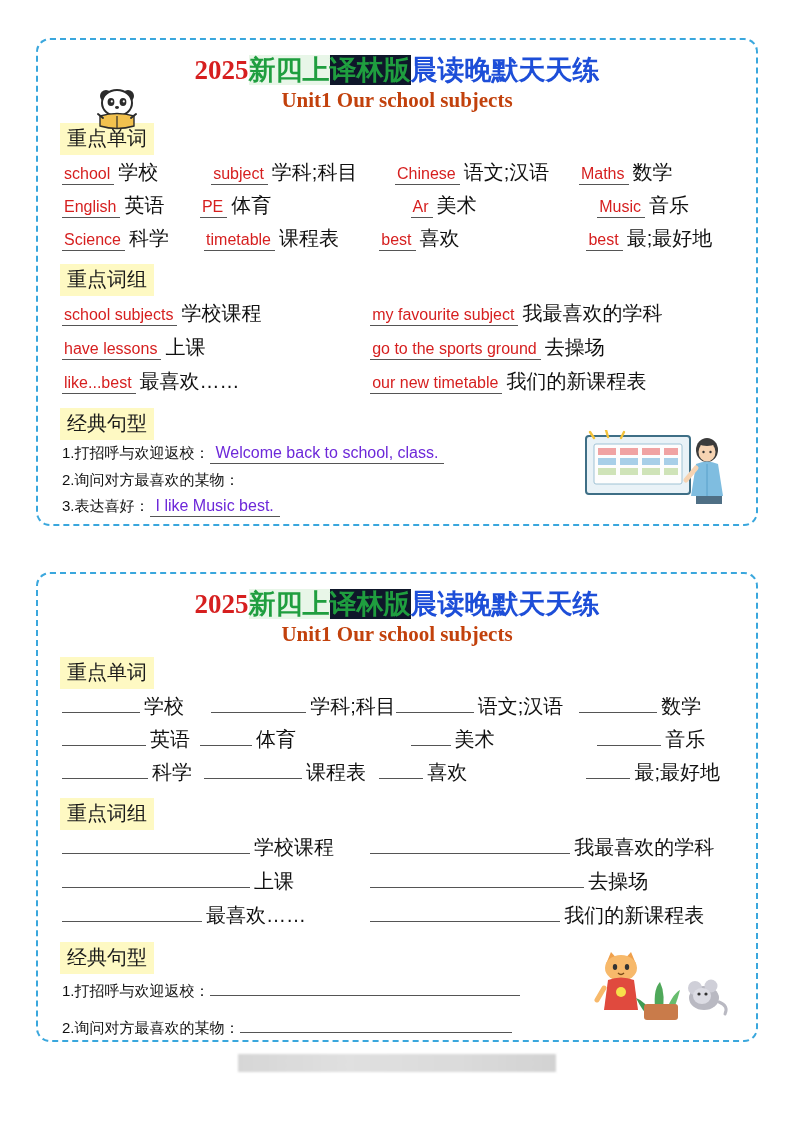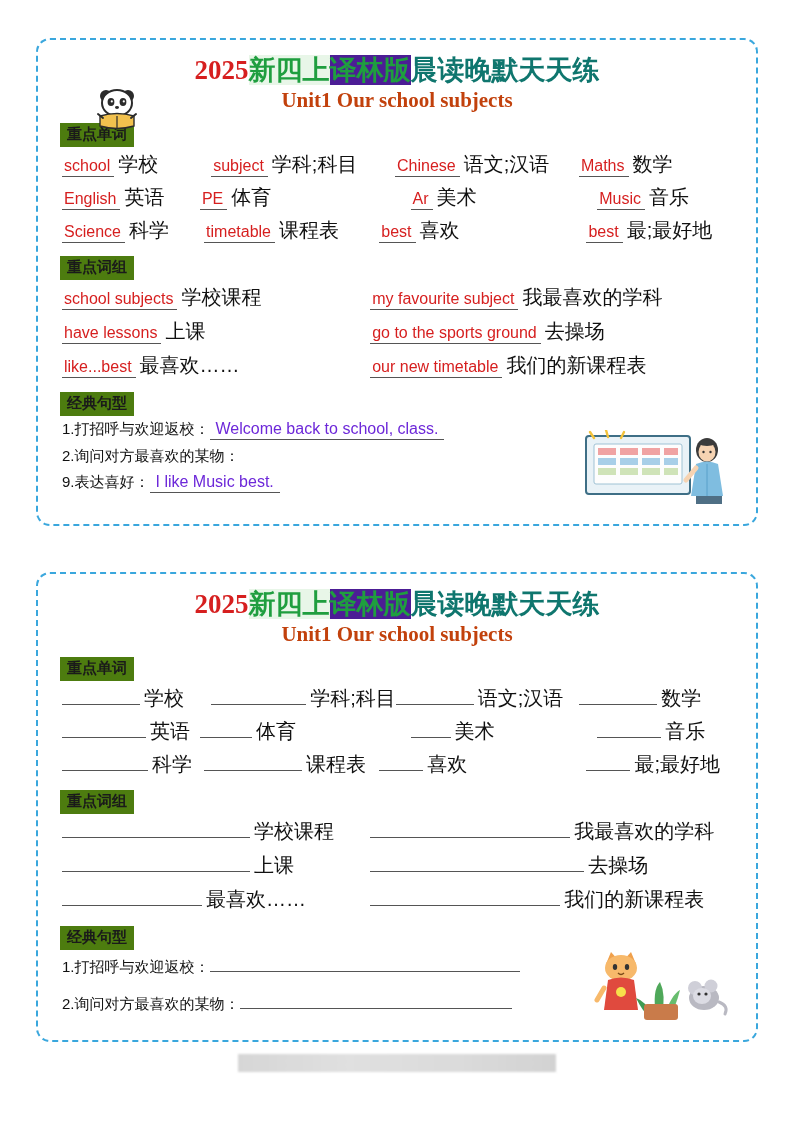--- a/index.html
+++ b/index.html
@@ -44,22 +44,22 @@
   .title {
     font-family: "Liberation Serif", serif;
     font-size: 27px;
     font-weight: bold;
     letter-spacing: 0px;
     white-space: nowrap;
     line-height: 44px;
   }
   .t-year { color: #d61f1f; }
   .t-green { color: #1f9e3f; background: #e8f6e8; }
-  .t-green2 { color: #1f9e3f; background: #4c1d95; }
-  .t-red { color: #0f766e; }
+  .t-green2 { color: #1f9e3f; background: #0f172a; }
+  .t-red { color: #1d4ed8; }
   .subtitle {
     text-align: center;
     font-family: "Liberation Serif", serif;
     font-size: 21px;
     font-weight: bold;
     color: #c2410c;
     margin-top: -4px;
     margin-bottom: 4px;
   }
 
@@ -67,24 +67,24 @@
     position: absolute;
     left: 56px;
     width: 50px;
     height: 46px;
   }
   .panda-top { top: 46px; }
 
   
   .sec-tag {
     display: inline-block;
-    background: #4d7c0f;
+    background: #fef9c3;
     color: #1a1a1a;
-    font-size: 15px;
-    font-weight: bold;
+    font-size: 20px;
+    font-weight: normal;
     padding: 2px 7px 3px 7px;
     margin: 6px 0 4px 8px;
     font-family: "Liberation Sans", sans-serif;
   }
 
   
   .row {
     display: flex;
     align-items: baseline;
     padding: 0 4px 0 10px;
@@ -307,21 +307,21 @@
     <div class="sec-tag">经典句型</div>
 
     <div class="srow">
       <span class="slabel">1.打招呼与欢迎返校：</span>
       <span class="sval">Welcome back to school, class.</span>
     </div>
     <div class="srow">
       <span class="slabel">2.询问对方最喜欢的某物：</span>
     </div>
     <div class="srow">
-      <span class="slabel">9.表达喜好：</span>
+      <span class="slabel">3.表达喜好：</span>
       <span class="sval">I like Music best.</span>
     </div>
 
     <svg class="teacher-img" viewBox="0 0 150 76">
       <rect x="2" y="6" width="104" height="58" rx="3" fill="#e9f2f7" stroke="#3e6f86" stroke-width="2"></rect>
       <rect x="10" y="14" width="88" height="40" rx="2" fill="#fdfdfd" stroke="#9fc2d4"></rect>
       <g fill="#f0a3a3">
         <rect x="14" y="18" width="18" height="7"></rect>
           <rect x="36" y="18" width="18" height="7"></rect>
         <rect x="58" y="18" width="18" height="7"></rect>

